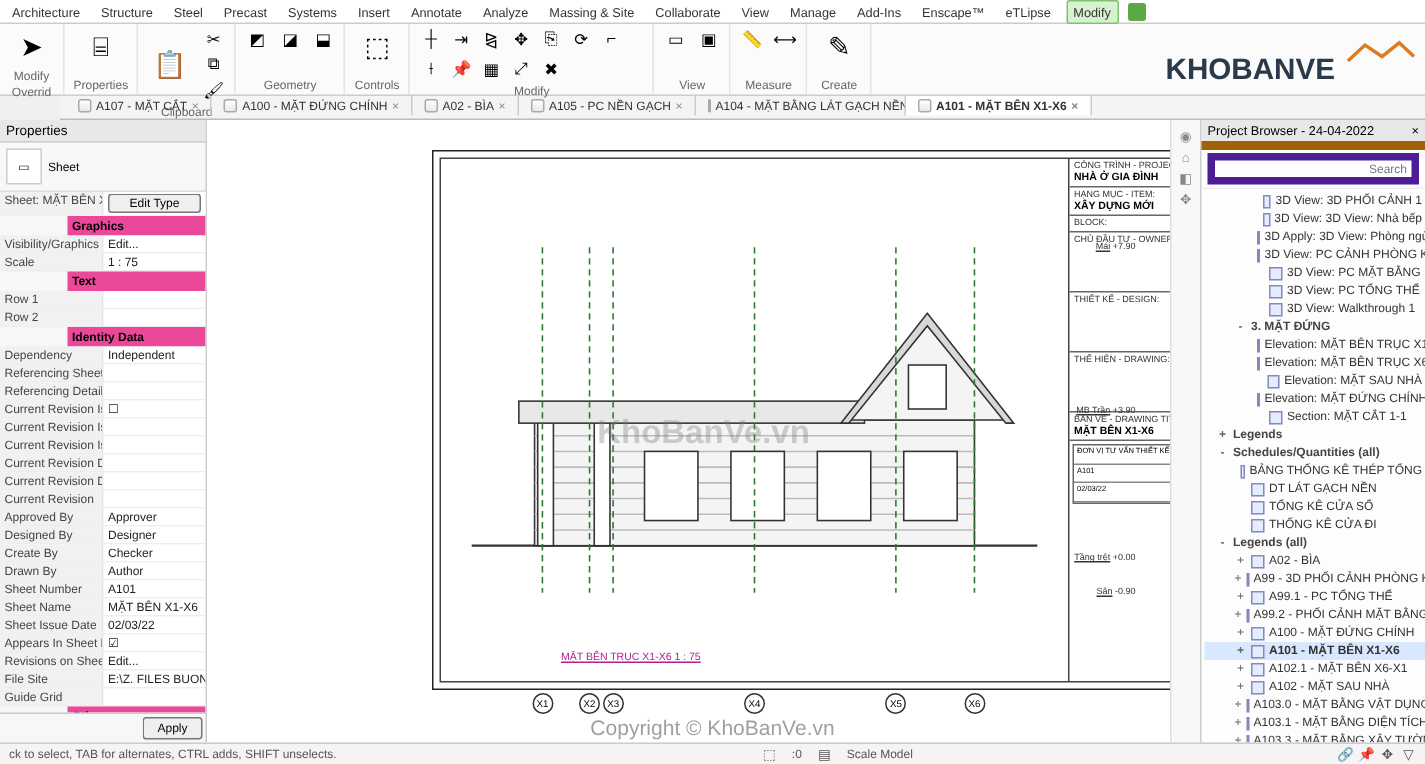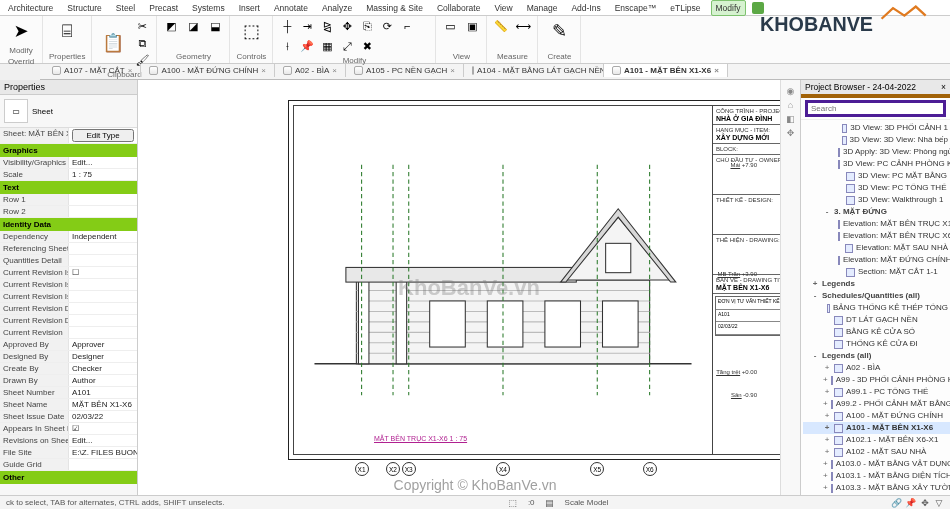--- a/index.html
+++ b/index.html
@@ -14,41 +14,41 @@
     
     .ribbon { display: flex; background: #fbfbfb; height: 48px; border-bottom: 1px solid #ccc; }
     .ribbon-group { display: flex; flex-direction: column; padding: 2px 6px; border-right: 1px solid #e4e4e4; justify-content: space-between; }
     .ribbon-row { display: flex; gap: 6px; align-items: center; }
     .ribbon-icon { width: 16px; height: 16px; display: flex; align-items: center; justify-content: center; font-size: 11px; }
     .ribbon-icon.big { width: 26px; height: 26px; font-size: 18px; }
     .ribbon-label { font-size: 8px; color: #666; text-align: center; margin-top: 2px; }
     .ribbon-item { display: flex; flex-direction: column; align-items: center; padding: 0 2px; }
 
     
-    .logo-area { position: absolute; right: 23px; top: 2px; height: 60px; display: flex; align-items: flex-start; }
+    .logo-area { position: absolute; right: 6px; top: 2px; height: 60px; display: flex; align-items: flex-end; }
     .logo-area svg { height: 38px; }
 
     
     .doc-tabs { display: flex; background: #f4f4f4; border-bottom: 1px solid #bbb; height: 16px; align-items: flex-start; padding-left: 4px; gap: 0; margin-left: 40px; }
     .doc-tab { font-size: 8px; padding: 2px 8px; border-right: 1px solid #ccc; color: #333; display: flex; align-items: center; gap: 3px; max-width: 140px; white-space: nowrap; overflow: hidden; }
     .doc-tab .x { color: #888; font-size: 8px; }
     .doc-tab.active { background: #fff; font-weight: 600; }
 
     
     .workspace { display: flex; height: calc(509px - 16px - 48px - 16px - 14px); }
 
     
     .palette { width: 138px; background: #f7f7f7; border-right: 1px solid #ccc; display: flex; flex-direction: column; font-size: 8px; }
     .palette-title { background: #e8e8e8; border-bottom: 1px solid #ccc; padding: 2px 4px; font-size: 9px; }
     .palette-head { display: flex; align-items: center; padding: 4px; gap: 4px; border-bottom: 1px solid #ddd; }
     .palette-head .ico { width: 24px; height: 24px; background: #fff; border: 1px solid #ccc; display: flex; align-items: center; justify-content: center; }
     .palette-row { display: flex; border-bottom: 1px solid #eee; }
     .palette-row .k { flex: 1; padding: 1px 3px; color: #444; background: #f1f1f1; border-right: 1px solid #e4e4e4; white-space: nowrap; overflow: hidden; }
     .palette-row .v { flex: 1; padding: 1px 3px; color: #222; background: #fff; white-space: nowrap; overflow: hidden; }
-    .palette-section { background: #84cc16; font-weight: 600; padding: 2px 3px; }
+    .palette-section { background: #ec4899; font-weight: 600; padding: 2px 3px; margin-left: 45px; }
     .palette-body { overflow: hidden; flex: 1; }
     .palette-foot { border-top: 1px solid #ccc; padding: 2px; text-align: right; }
     .palette-foot button { font-size: 8px; padding: 1px 8px; }
 
     
     .canvas-area { flex: 1; background: #fff; position: relative; overflow: hidden; }
     .canvas-inner { position: absolute; inset: 0; }
     .sheet-frame { position: absolute; left: 150px; top: 20px; width: 540px; height: 360px; border: 1px solid #222; background: #fff; }
     .sheet-inner-frame { position: absolute; left: 4px; right: 4px; top: 4px; bottom: 4px; border: 1px solid #444; }
     .title-block { position: absolute; right: 0; top: 0; bottom: 0; width: 110px; border-left: 1px solid #444; display: flex; flex-direction: column; font-size: 6.5px; }
@@ -65,23 +65,23 @@
 
     .watermark { position: absolute; top: 50%; left: 50%; transform: translate(-50%,-50%); font-size: 22px; color: rgba(120,120,120,0.35); font-weight: 600; pointer-events: none; }
     .copyright { position: absolute; bottom: 16px; left: 50%; transform: translateX(-50%); font-size: 14px; color: rgba(80,80,80,0.55); font-weight: 500; pointer-events: none; }
     .view-title { position: absolute; bottom: 12px; left: 80px; font-size: 7px; color: #b02090; text-decoration: underline; }
 
     
     .viewctrl { position: absolute; right: 0; top: 0; width: 20px; bottom: 0; background: #f8f8f8; border-left: 1px solid #ddd; display: flex; flex-direction: column; align-items: center; gap: 4px; padding-top: 6px; font-size: 9px; color: #888; }
 
     
     .browser { width: 150px; background: #fdfdfd; border-left: 1px solid #ccc; display: flex; flex-direction: column; font-size: 8px; }
-    .browser-title { background: #e8e8e8; border-bottom: 4px solid #a16207; padding: 2px 4px; font-size: 8.5px; display: flex; justify-content: space-between; }
+    .browser-title { background: #e8e8e8; border-bottom: 6px solid #a16207; padding: 2px 4px; font-size: 8.5px; display: flex; justify-content: space-between; }
     .browser-search { padding: 2px 4px; border-bottom: 1px solid #eee; }
-    .browser-search input { width: 100%; font-size: 8px; padding: 1px 3px; border: 3px solid #4c1d95; }
+    .browser-search input { width: 100%; font-size: 8px; padding: 1px 3px; border: 5px solid #4c1d95; text-align: right; }
     .tree { flex: 1; overflow: hidden; padding: 2px 0 2px 2px; }
     .tree-item { display: flex; align-items: center; gap: 3px; padding: 0 2px; line-height: 12px; white-space: nowrap; overflow: hidden; color: #333; }
     .tree-item .tog { width: 8px; color: #666; font-size: 8px; text-align: center; }
     .tree-item .ico { width: 9px; height: 9px; border: 1px solid #88b; background: #e4ecff; }
     .tree-item.l1 { padding-left: 8px; }
     .tree-item.l2 { padding-left: 20px; }
     .tree-item.l3 { padding-left: 32px; }
     .tree-item.hl { background: #d8e8ff; font-weight: 600; }
     .tree-item.cat { font-weight: 600; color: #444; }
 
@@ -270,21 +270,21 @@
         <div class="palette-section">Identity Data</div>
         <div class="palette-row">
           <div class="k">Dependency</div>
           <div class="v">Independent</div>
         </div>
         <div class="palette-row">
           <div class="k">Referencing Sheet</div>
           <div class="v"></div>
         </div>
         <div class="palette-row">
-          <div class="k">Quantities Detail</div>
+          <div class="k">Referencing Detail</div>
           <div class="v"></div>
         </div>
         <div class="palette-row">
           <div class="k">Current Revision Issued</div>
           <div class="v">☐</div>
         </div>
         <div class="palette-row">
           <div class="k">Current Revision Issued By</div>
           <div class="v"></div>
         </div>
@@ -343,20 +343,21 @@
         <div class="palette-row">
           <div class="k">File Site</div>
           <div class="v">E:\Z. FILES BUON BAN\NH…</div>
         </div>
         <div class="palette-row">
           <div class="k">Guide Grid</div>
           <div class="v"><none></none></div>
         </div>
         <div class="palette-section">Other</div>
       </div>
+    <div class="palette-foot"><button>Apply</button></div>
   </div>
 
   <div class="canvas-area">
     <div class="canvas-inner">
       <div class="sheet-frame">
         <div class="sheet-inner-frame">
 
           <div class="title-block">
             <div class="tb-cell">
                 <div class="tb-h">CÔNG TRÌNH - PROJECT:</div>
@@ -531,21 +532,21 @@
           <span>BẢNG THỐNG KÊ THÉP TỔNG</span>
         </div>
         <div class="tree-item l2">
           <span class="tog"></span>
           <span class="ico"></span>
           <span>DT LÁT GẠCH NỀN</span>
         </div>
         <div class="tree-item l2">
           <span class="tog"></span>
           <span class="ico"></span>
-          <span>BẰNG KÊ CỬA SỔ</span>
+          <span>TỔNG KÊ CỬA SỔ</span>
         </div>
         <div class="tree-item l2">
           <span class="tog"></span>
           <span class="ico"></span>
           <span>THỐNG KÊ CỬA ĐI</span>
         </div>
         <div class="tree-item l1 cat">
           <span class="tog">-</span>
           <span>Legends (all)</span>
         </div>

